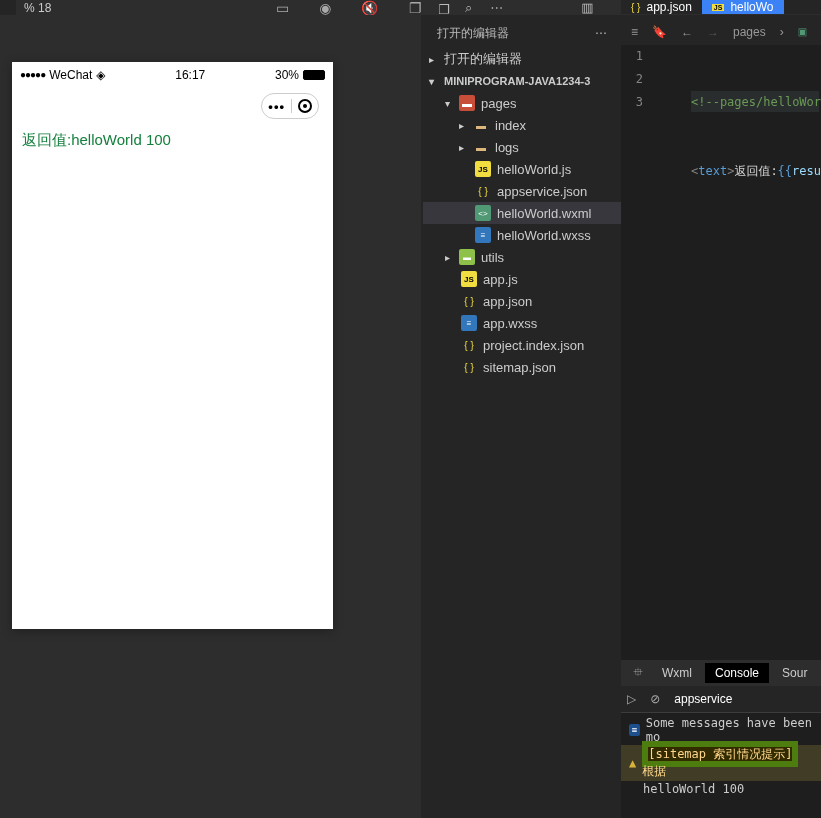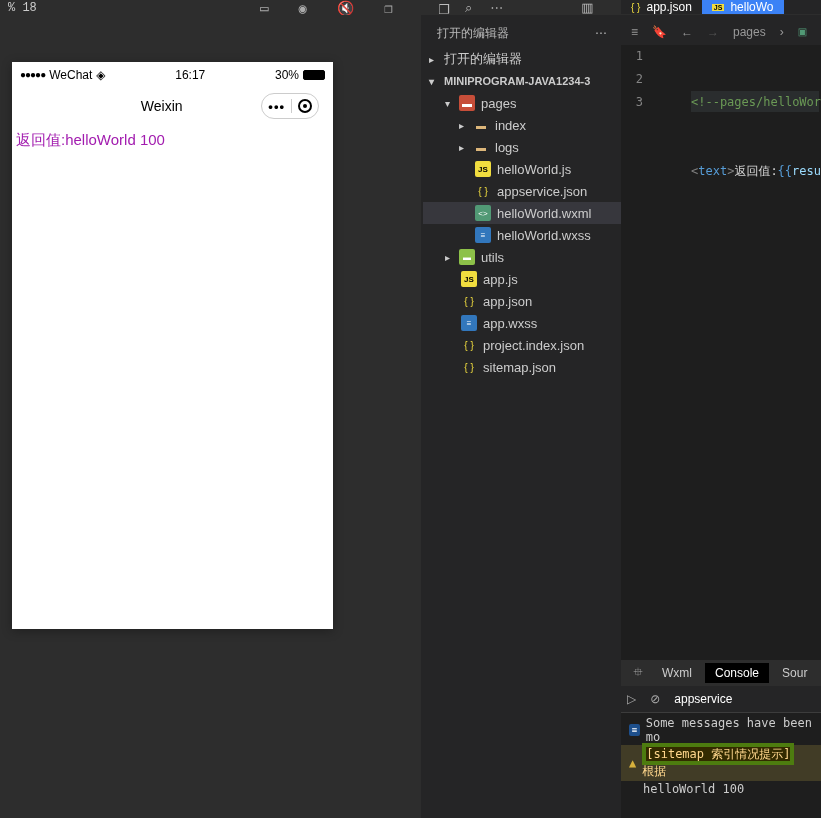--- a/index.html
+++ b/index.html
@@ -1,34 +1,34 @@
 <!DOCTYPE html>
 <html><head>
   <meta charset="utf-8">
   <style>
     * { margin:0; padding:0; box-sizing:border-box; }
     body { width:821px; height:818px; background:#252526; color:#ccc; font-family:"Segoe UI",Arial,sans-serif; font-size:13px; overflow:hidden; position:relative; }
-    .top-toolbar { position:absolute; top:0; left:0; right:0; height:15px; background:#2d2d2d; display:flex; align-items:center;font-family:Liberation Mono, monospace; }
+    .top-toolbar { position:absolute; top:0; left:16px; right:0; height:15px; background:#2d2d2d; display:flex; align-items:center; }
     .top-label { color:#ccc; font-size:12px; padding-left:8px; }
     .top-icons { position:absolute; left:260px; top:0; display:flex; gap:30px; }
     .top-icons span { color:#aaa; font-size:14px; cursor:pointer; }
     .left-panel { position:absolute; left:0; top:15px; width:421px; height:803px; background:#2d2d2d; }
     .phone-sim { position:absolute; left:12px; top:47px; width:321px; height:567px; background:#fff; box-shadow:0 2px 10px rgba(0,0,0,.3); }
     .status-bar { height:25px; display:flex; align-items:center; justify-content:space-between; padding:0 8px; background:#fff; color:#000; font-size:12px; }
     .status-left { display:flex; align-items:center; gap:4px; }
     .dots { font-size:10px; letter-spacing:-1px; }
     .nav-bar { height:38px; display:flex; align-items:center; justify-content:space-between; padding:0 14px; background:#fff; color:#000; }
     .nav-title { flex:1; text-align:center; font-size:14px; }
     .nav-right { display:flex; align-items:center; }
     .capsule { display:flex; align-items:center; border:1px solid #ccc; border-radius:14px; height:26px; padding:2px 6px; gap:6px; }
     .cap-dots { font-weight:bold; letter-spacing:1px; }
     .cap-sep { width:1px; height:14px; background:#ccc; }
     .cap-circle { width:14px; height:14px; border:2px solid #000; border-radius:50%; display:flex; align-items:center; justify-content:center; }
     .cap-circle-inner { width:4px; height:4px; background:#000; border-radius:50%; }
-    .phone-content { padding:6px 4px; color:#a21caf; font-size:15px; }
+    .phone-content { padding:6px 10px; color:#15803d; font-size:15px; }
     .explorer { position:absolute; left:423px; top:18px; width:198px; height:664px; background:#252526; }
     .explorer-header { height:30px; display:flex; align-items:center; justify-content:space-between; padding:0 14px; color:#bbb; font-size:12px; }
     .tree-section { font-size:13px; }
     .section-head { display:flex; align-items:center; height:22px; padding-left:6px; color:#ccc; cursor:pointer; }
     .section-head.bold { font-weight:bold; font-size:11px; }
     .arrow { width:12px; color:#ccc; font-size:10px; margin-right:3px; }
     .tree-item { display:flex; align-items:center; height:22px; color:#ccc; cursor:pointer; }
     .tree-item.active { background:#37373d; }
     .tree-item .arrow { margin-right:2px; }
     .file-icon { width:16px; height:16px; margin-right:6px; font-size:10px; display:flex; align-items:center; justify-content:center; border-radius:2px; }
@@ -93,21 +93,20 @@
         <span>◈</span>
       </div>
       <div>16:17</div>
       <div class="status-left">
         <span>30%</span>
         <span style="display:inline-block;width:22px;height:10px;border:1px solid #000;border-radius:2px;background:#000;"></span>
       </div>
     </div>
     <div class="nav-bar">
       <div style="width:36px"></div>
-      <div class="nav-title">Weixin</div>
       <div class="nav-right">
         <div class="capsule">
           <span class="cap-dots">•••</span>
           <span class="cap-sep"></span>
           <span class="cap-circle">
               <span class="cap-circle-inner"></span>
             </span>
         </div>
       </div>
     </div>
@@ -245,17 +244,17 @@
     <span style="color:#aaa">⊘</span>
     <span style="color:#ffffff">appservice</span>
   </div>
   <div class="console">
     <div class="console-line info">
         <span class="badge">≡</span>
         <span style="color:#ccc">Some messages have been mo</span>
       </div>
     <div class="console-line warn">
         <span class="badge">▲</span>
-        <span><span style="background:#332b00;border:4px solid #4d7c0f;">[sitemap 索引情况提示]</span> <span>根据</span></span>
+        <span><span style="background:#332b00;border:6px solid #4d7c0f;">[sitemap 索引情况提示]</span> <span>根据</span></span>
       </div>
     <div class="console-line" style="color:#ccc;padding-left:22px;">helloWorld 100</div>
   </div>
 </div>
 
 </body></html>

